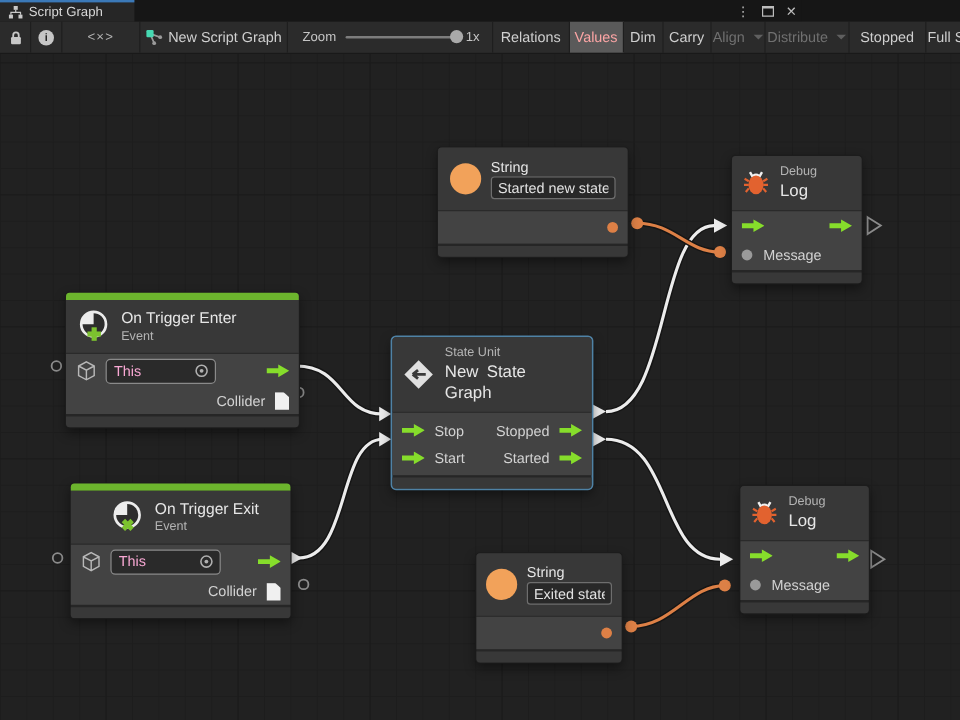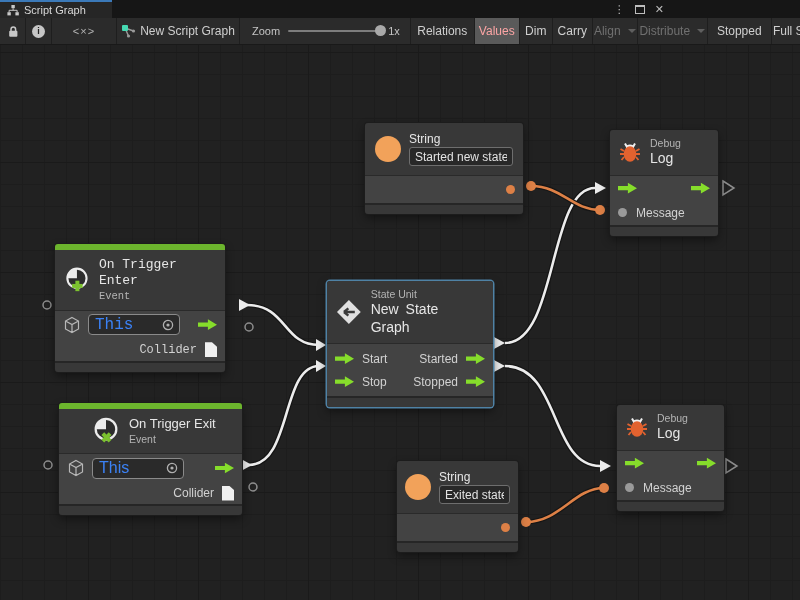--- a/index.html
+++ b/index.html
@@ -67,21 +67,21 @@
                 clip-path:polygon(0 33%,52% 33%,52% 6%,100% 50%,52% 94%,52% 67%,0 67%); }
   .dot { display:inline-block; border-radius:50%; }
   .dot.orange { width:9px; height:9px; background:#dd8046; }
   .dot.gray { width:9px; height:9px; background:#9a9a9a; }
 
   .str-circle { width:26px; height:26px; border-radius:50%; background:#f2a25a; flex:0 0 auto; }
   .strfield { background:#282828; border:1px solid #6e6e6e; border-radius:3px; color:#e2e2e2;
               font-size:12px; font-family:"Liberation Sans",sans-serif; padding:1px 5px; height:19px; width:100%; }
   .this-drop { display:flex; align-items:center; justify-content:space-between; width:92px; height:21px;
                background:#2a2a2a; border:1px solid #8a8a8a; border-radius:4px; padding:0 4px 0 6px;
-               color:#3b82f6; font-size:16px; }
+               color:#f9a8d4; font-size:12px; }
   .file-icon { display:inline-block; width:12px; height:15px; background:#f0f0f0;
                clip-path:polygon(0 0,58% 0,100% 30%,100% 100%,0 100%); }
   .spacer { flex:1; }
 </style>
 </head>
 <body>
 
 <div class="stage">
 
   <div class="tabbar">
@@ -235,21 +235,21 @@
         <span class="flow-arrow"></span>
       </div>
       <div class="nrow" style="height:24px; gap:9px;">
         <span class="dot gray"></span>
         <span class="port-label">Message</span>
       </div>
     </div>
     <div class="nfoot"></div>
   </div>
 
-  <div class="node" style="left:55px; top:244px; width:170px;font-family:Liberation Mono, monospace;">
+  <div class="node" style="left:55px; top:244px; width:194px;">
     <div class="evtbar"></div>
     <div class="nhead" style="border-radius:0;">
       <svg width="30" height="30" viewBox="0 0 32 32">
         <circle cx="16" cy="14" r="11" fill="#2d2d2d" stroke="#ececec" stroke-width="2.4"></circle>
         <path d="M16 14 L16 3 A11 11 0 0 0 5 14 Z" fill="#ececec"></path>
         <rect x="10.5" y="20.5" width="12" height="4.6" fill="#7cc22f"></rect>
         <rect x="14.2" y="16.8" width="4.6" height="12" fill="#7cc22f"></rect>
       </svg>
       <div>
         <div class="ntitle" style="font-size:13px">On Trigger Enter</div>
@@ -286,30 +286,30 @@
         <path d="M9 14 H20 M9 14 l4.5 -3.6 M9 14 l4.5 3.6" stroke="#3a3a3a" stroke-width="2.4" fill="none"></path>
       </svg>
       <div>
         <div class="nsub">State Unit</div>
         <div class="ntitle big" style="word-spacing:3px">New State Graph</div>
       </div>
     </div>
     <div class="nbody" style="padding:3px 0;">
       <div class="nrow" style="height:23px;">
         <span class="flow-arrow"></span>
+        <span class="port-label" style="margin-left:8px">Stop</span>
+        <span class="spacer"></span>
+        <span class="port-label" style="margin-right:8px">Stopped</span>
+        <span class="flow-arrow"></span>
+      </div>
+      <div class="nrow" style="height:23px;">
+        <span class="flow-arrow"></span>
         <span class="port-label" style="margin-left:8px">Start</span>
         <span class="spacer"></span>
         <span class="port-label" style="margin-right:8px">Started</span>
-        <span class="flow-arrow"></span>
-      </div>
-      <div class="nrow" style="height:23px;">
-        <span class="flow-arrow"></span>
-        <span class="port-label" style="margin-left:8px">Stop</span>
-        <span class="spacer"></span>
-        <span class="port-label" style="margin-right:8px">Stopped</span>
         <span class="flow-arrow"></span>
       </div>
     </div>
     <div class="nfoot"></div>
   </div>
 
   <div class="node" style="left:59px; top:403px; width:183px;">
     <div class="evtbar"></div>
     <div class="nhead" style="border-radius:0;padding-left:32px;">
       <svg width="30" height="30" viewBox="0 0 32 32">

